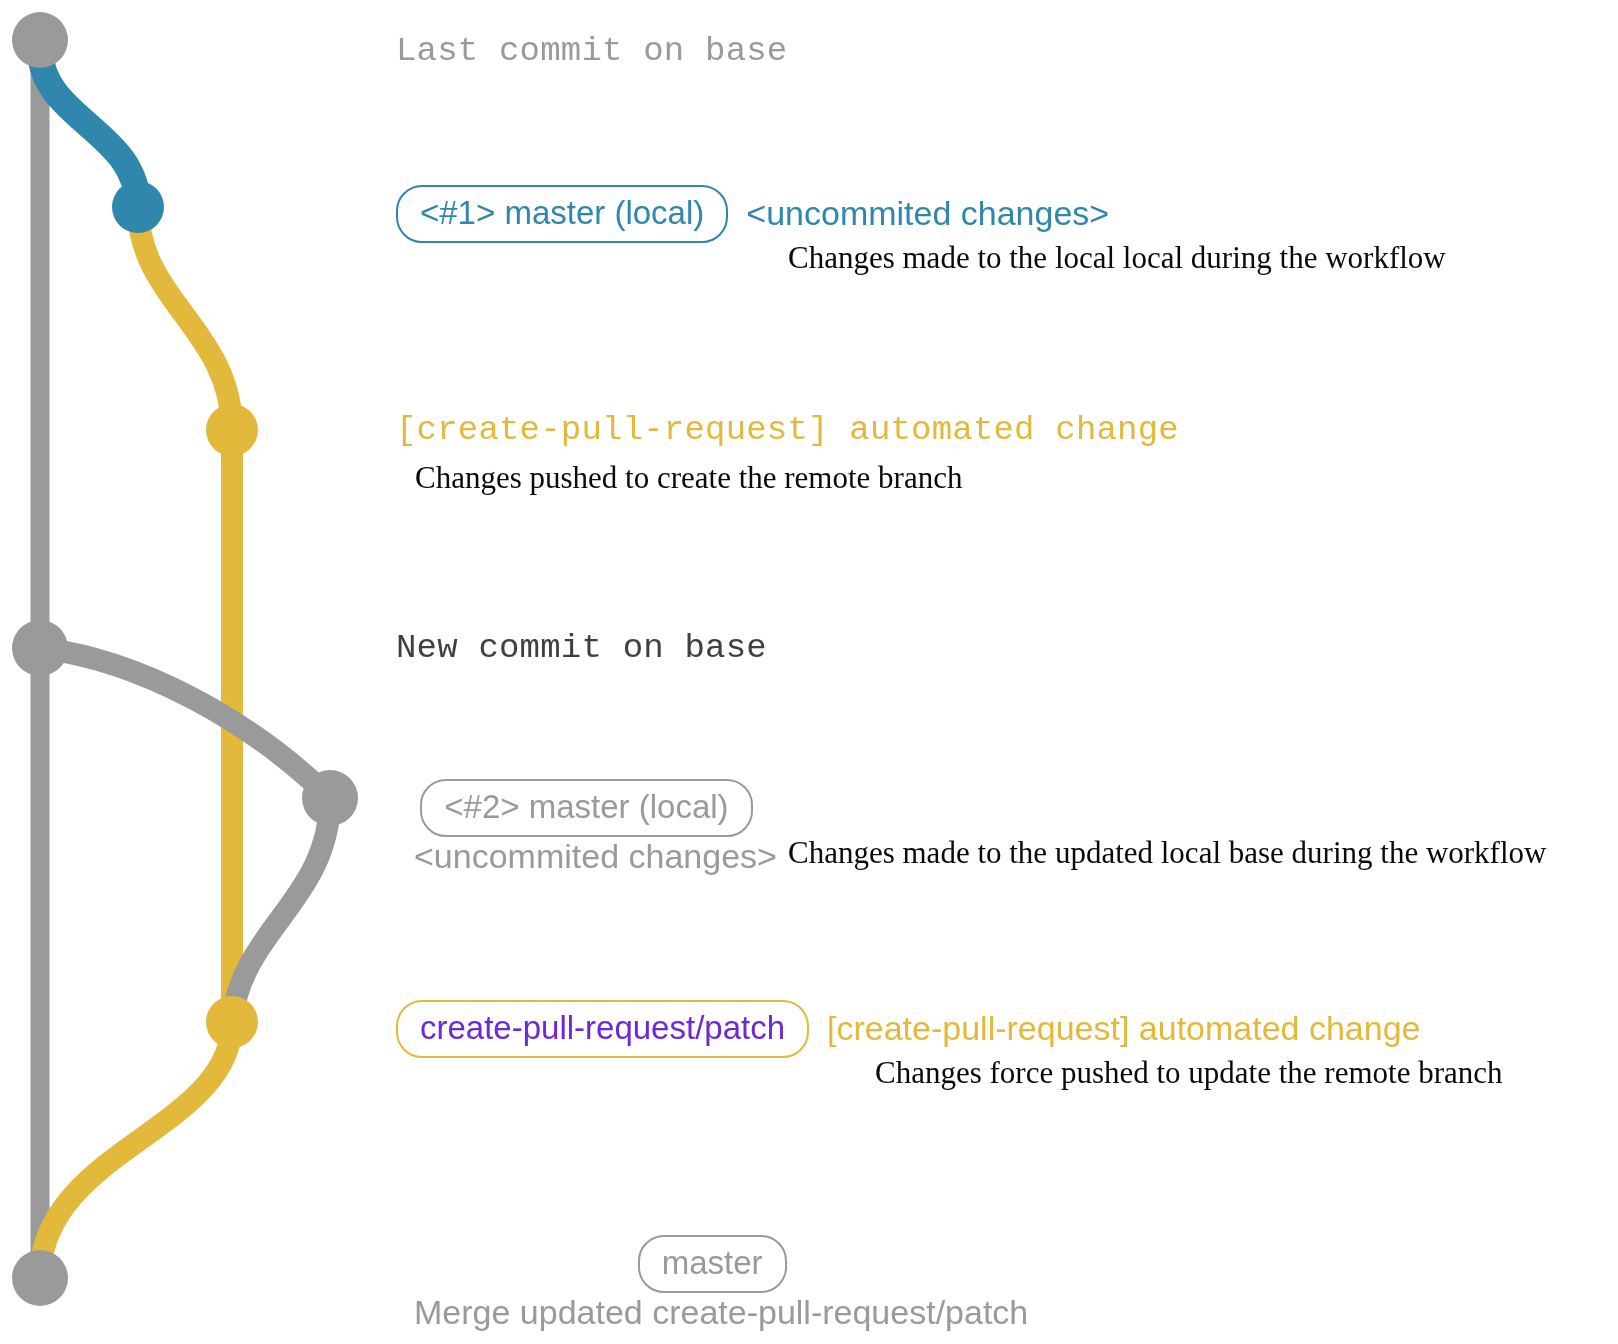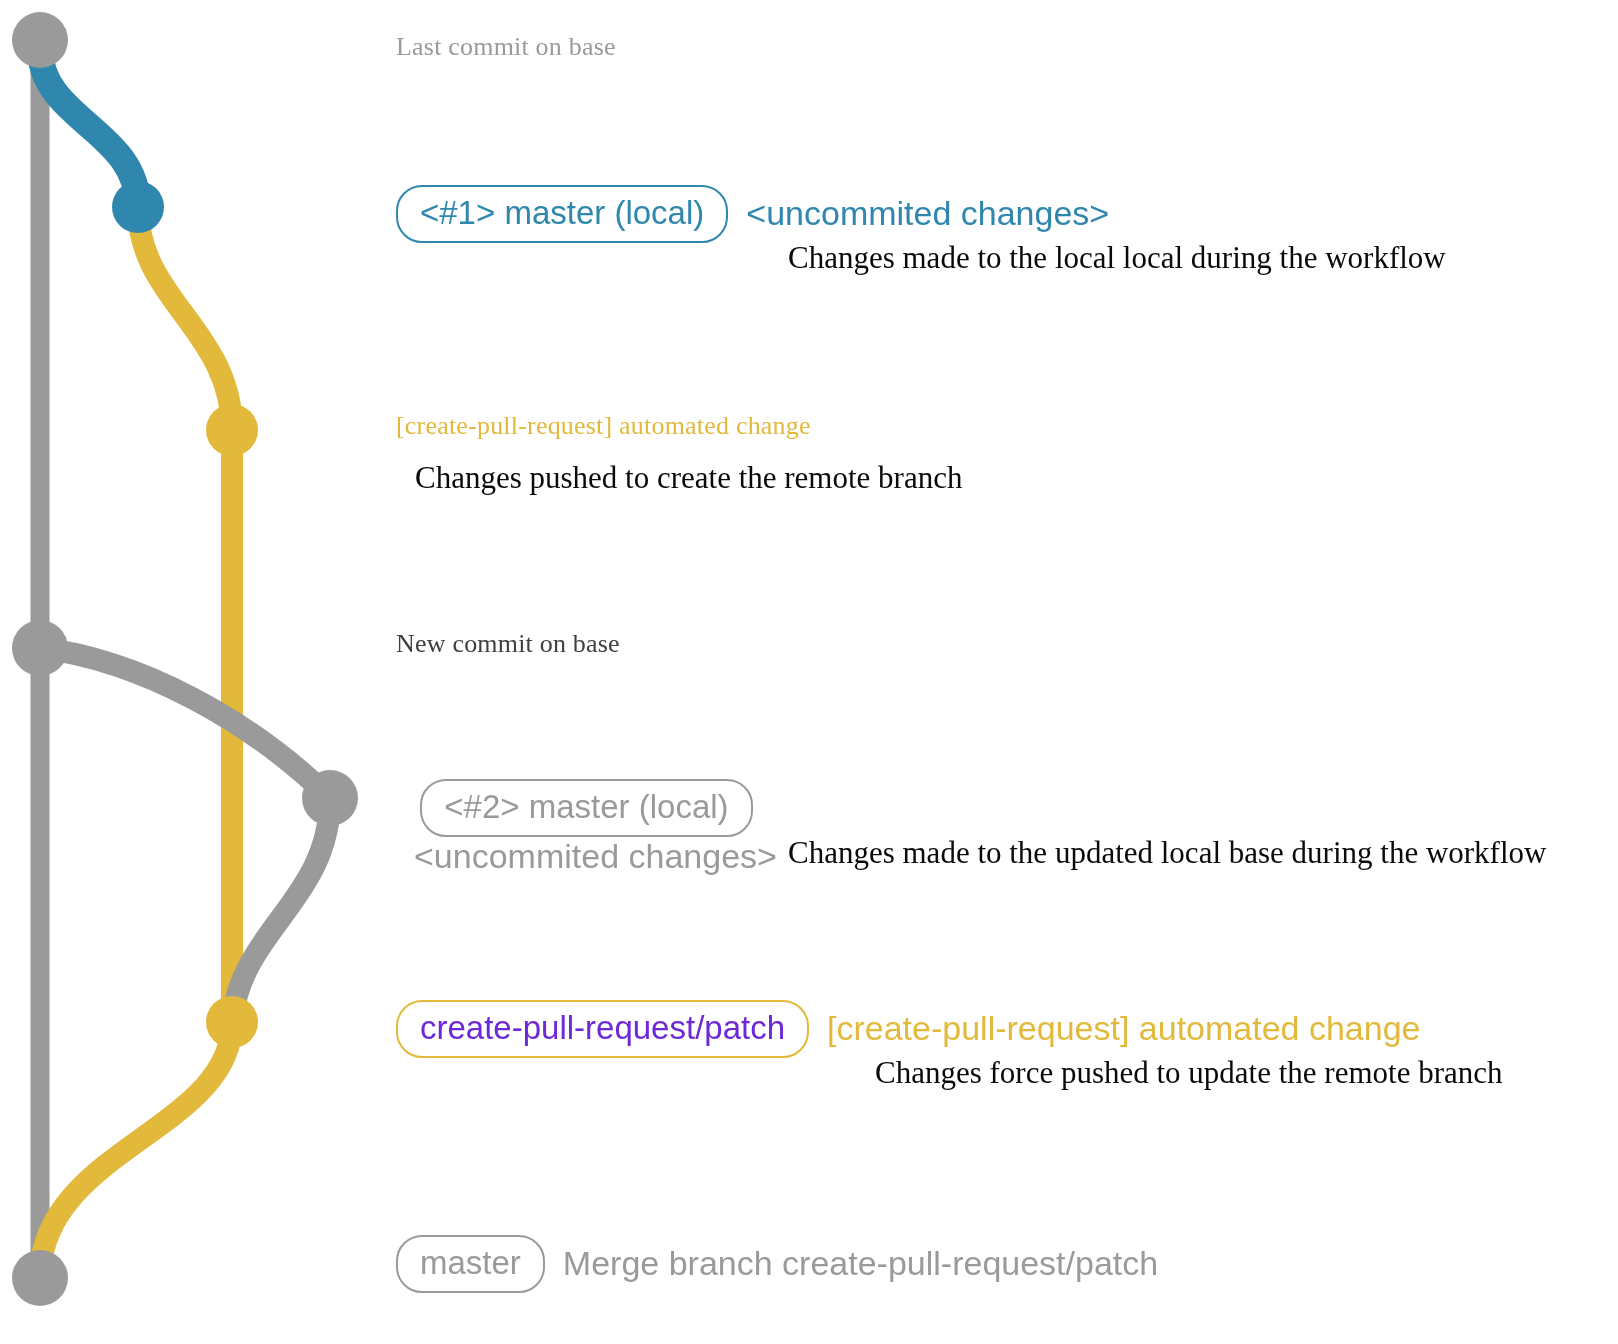--- a/index.html
+++ b/index.html
@@ -31,22 +31,22 @@
     height: 1344px;
   }
 
   .row {
     position: absolute;
     display: flex;
     align-items: center;
   }
 
   .plain-title {
-    font-family: Liberation Serif, serif;
-    font-size: 26px;
+    font-family: Liberation Mono, monospace;
+    font-size: 34px;
     letter-spacing: 0.2px;
     white-space: nowrap;
   }
 
   .badge {
     display: inline-block;
     border: 2.5px solid #9a9a9a;
     border-radius: 26px;
     padding: 8px 22px 10px 22px;
     font-family: "Liberation Sans", sans-serif;
@@ -130,18 +130,18 @@
     <span class="commit-msg gray">&lt;uncommited changes&gt;</span>
   </div>
   <div class="desc" style="top:835px; left:788px;">Changes made to the updated local base during the workflow</div>
 
   <div class="row" style="top:1000px; left:396px;">
     <span class="badge gold">create-pull-request/patch</span>
     <span class="commit-msg gold">[create-pull-request] automated change</span>
   </div>
   <div class="desc" style="top:1055px; left:875px;">Changes force pushed to update the remote branch</div>
 
-  <div class="row" style="top:1235px; left:396px;">
+  <div class="row" style="top:1235px; left:396px;flex-direction:column;">
     <span class="badge gray">master</span>
-    <span class="commit-msg gray">Merge branch create-pull-request/patch</span>
+    <span class="commit-msg gray">Merge updated create-pull-request/patch</span>
   </div>
 
 </div>
 
 </body></html>

